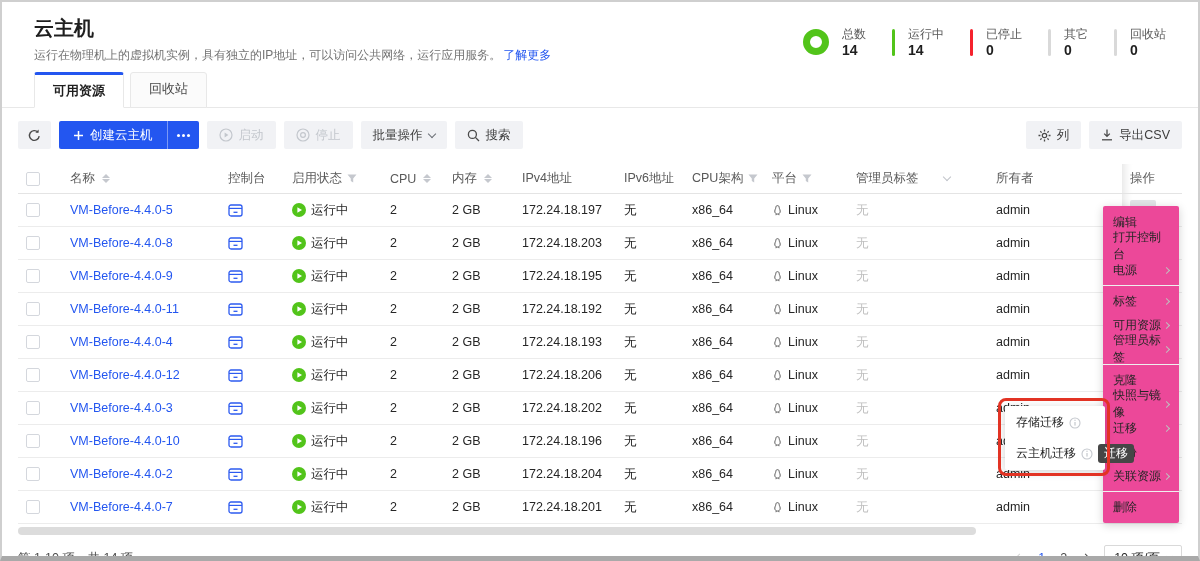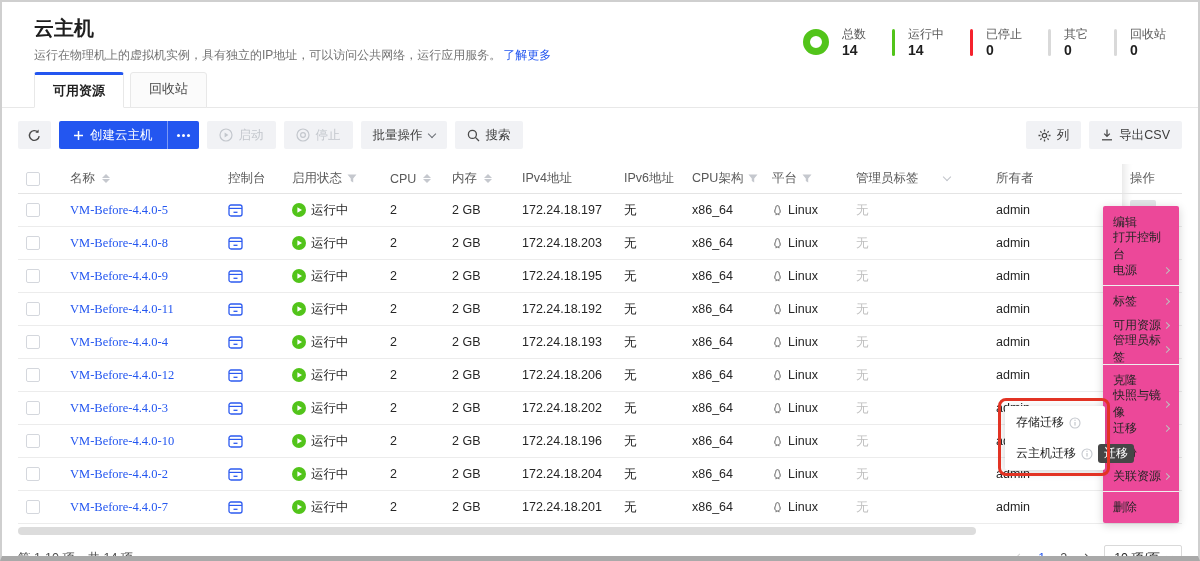--- a/index.html
+++ b/index.html
@@ -52,21 +52,21 @@
   .table{padding:0 16px;}
   .tr{display:flex;align-items:center;border-bottom:1px solid var(--line);}
   .thead{height:30px;color:var(--txt2);font-size:12.5px;border-bottom:1px solid #e4e4e4;}
   .tbody .tr{height:33px;font-size:12.5px;color:var(--txt);}
   .td,.th{padding-left:8px;display:flex;align-items:center;gap:5px;overflow:hidden;white-space:nowrap;}
   .c-check{width:44px;}.c-name{width:158px;}.c-console{width:64px;}.c-status{width:98px;}
   .c-cpu{width:62px;}.c-mem{width:70px;}.c-ipv4{width:102px;}.c-ipv6{width:68px;}
   .c-arch{width:80px;}.c-platform{width:84px;}.c-tag{width:140px;}.c-owner{width:134px;}
   .c-ops{width:60px;align-self:stretch;box-shadow:inset 12px 0 10px -10px rgba(0,0,0,.12);}
   .checkbox{width:14px;height:14px;border:1px solid #d4d7dd;border-radius:2px;background:#fff;display:inline-block;cursor:pointer;}
-  .link{color:var(--primary);text-decoration:none;cursor:pointer;font-family:Liberation Serif, serif;}
+  .link{color:var(--primary);text-decoration:none;cursor:pointer;}
   .dim-text{color:var(--dim);}
   .tag-chev{margin-left:auto;margin-right:38px;border-color:#c0c3c9;}
   .more-btn{border:none;background:transparent;border-radius:2px;width:26px;height:20px;display:flex;
             align-items:center;justify-content:center;cursor:pointer;}
   .more-btn.active{background:#e2e4e8;}
   .sorter{display:inline-flex;flex-direction:column;gap:1px;margin-left:2px;}
 
   
   .hscroll{margin:3px 16px 0 16px;height:8px;}
   .hscroll .thumb{width:958px;height:8px;background:#dcdcdc;border-radius:4px;cursor:pointer;}

